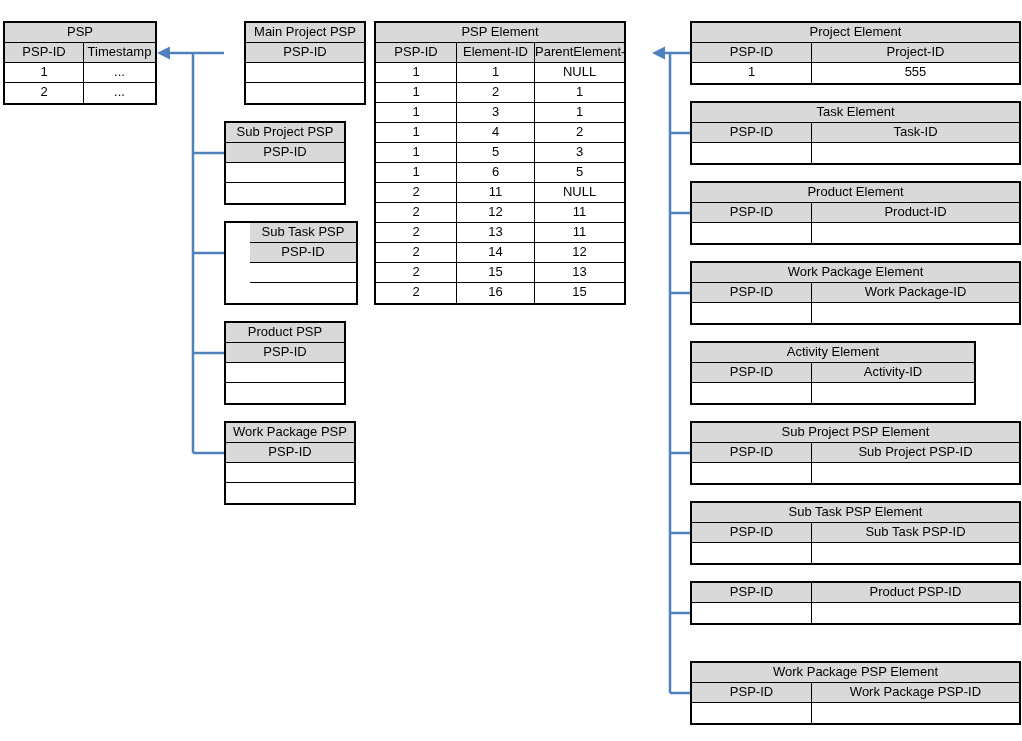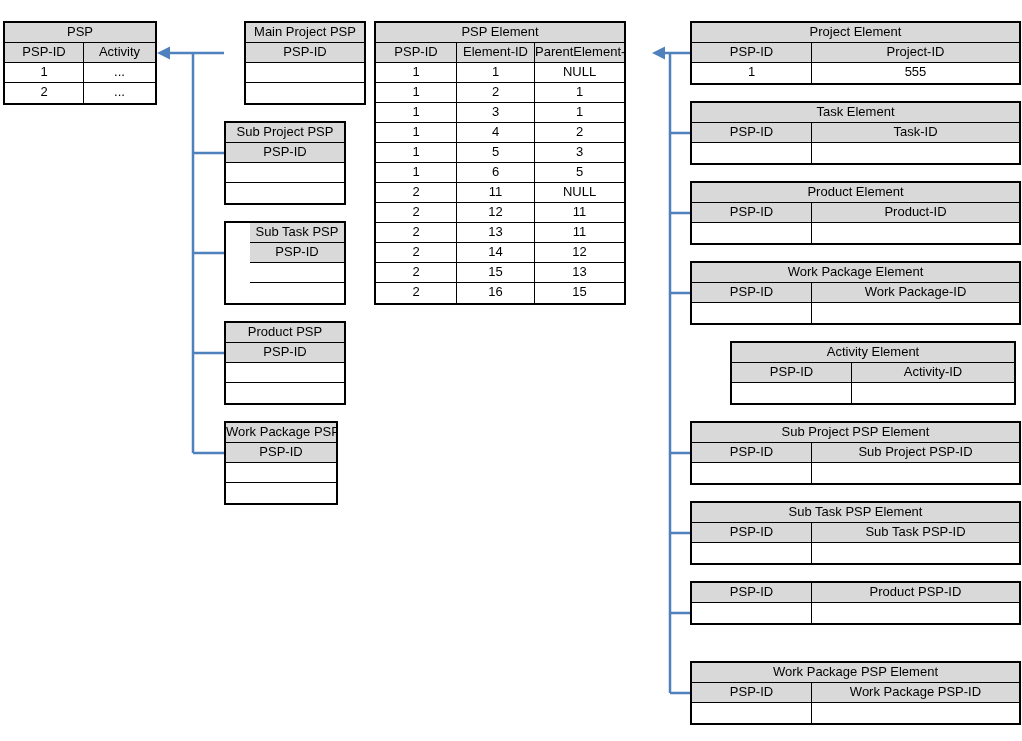--- a/index.html
+++ b/index.html
@@ -31,21 +31,21 @@
     <g>
       <polygon class="conn-arrow" points="652,53 665,46.5 665,59.5" fill="#4f81bd"></polygon>
       <path class="conn-line" fill="none" d="M663,53 H690 M670,53 V693 M670,133 H690 M670,213 H690 M670,293 H690 M670,453 H690 M670,533 H690 M670,613 H690 M670,693 H690" stroke="#4f81bd" stroke-width="2.5"></path>
     </g>
   </svg>
 
   <div class="tbl" style="left:3px; top:21px; width:154px;">
       <div class="tbl-title">PSP</div>
       <div class="tbl-row tbl-head">
         <div class="tbl-cell" style="width: 79px;">PSP-ID</div>
-        <div class="tbl-cell">Activity</div>
+        <div class="tbl-cell">Timestamp</div>
       </div>
       <div class="tbl-row tbl-data">
         <div class="tbl-cell" style="width: 79px;">1</div>
         <div class="tbl-cell">...</div>
       </div>
       <div class="tbl-row tbl-data">
         <div class="tbl-cell" style="width: 79px;">2</div>
         <div class="tbl-cell">...</div>
       </div>
     </div>
@@ -67,21 +67,21 @@
       <div class="tbl-row tbl-head">
         <div class="tbl-cell">PSP-ID</div>
       </div>
       <div class="tbl-row tbl-data">
         <div class="tbl-cell"></div>
       </div>
       <div class="tbl-row tbl-data">
         <div class="tbl-cell"></div>
       </div>
     </div>
-  <div class="tbl" style="left:224px; top:221px; width:122px;padding-left:24px;">
+  <div class="tbl" style="left:224px; top:221px; width:134px;padding-left:24px;">
       <div class="tbl-title">Sub Task PSP</div>
       <div class="tbl-row tbl-head">
         <div class="tbl-cell">PSP-ID</div>
       </div>
       <div class="tbl-row tbl-data">
         <div class="tbl-cell"></div>
       </div>
       <div class="tbl-row tbl-data">
         <div class="tbl-cell"></div>
       </div>
@@ -91,21 +91,21 @@
       <div class="tbl-row tbl-head">
         <div class="tbl-cell">PSP-ID</div>
       </div>
       <div class="tbl-row tbl-data">
         <div class="tbl-cell"></div>
       </div>
       <div class="tbl-row tbl-data">
         <div class="tbl-cell"></div>
       </div>
     </div>
-  <div class="tbl" style="left:224px; top:421px; width:114px;">
+  <div class="tbl" style="left:224px; top:421px; width:132px;">
       <div class="tbl-title">Work Package PSP</div>
       <div class="tbl-row tbl-head">
         <div class="tbl-cell">PSP-ID</div>
       </div>
       <div class="tbl-row tbl-data">
         <div class="tbl-cell"></div>
       </div>
       <div class="tbl-row tbl-data">
         <div class="tbl-cell"></div>
       </div>
@@ -217,21 +217,21 @@
       <div class="tbl-title">Work Package Element</div>
       <div class="tbl-row tbl-head">
         <div class="tbl-cell" style="width: 120px;">PSP-ID</div>
         <div class="tbl-cell">Work Package-ID</div>
       </div>
       <div class="tbl-row tbl-data">
         <div class="tbl-cell" style="width: 120px;"></div>
         <div class="tbl-cell"></div>
       </div>
     </div>
-  <div class="tbl" style="left:690px; top:341px; width:286px;margin-left:40px;">
+  <div class="tbl" style="left:690px; top:341px; width:286px;">
       <div class="tbl-title">Activity Element</div>
       <div class="tbl-row tbl-head">
         <div class="tbl-cell" style="width: 120px;">PSP-ID</div>
         <div class="tbl-cell">Activity-ID</div>
       </div>
       <div class="tbl-row tbl-data">
         <div class="tbl-cell" style="width: 120px;"></div>
         <div class="tbl-cell"></div>
       </div>
     </div>

